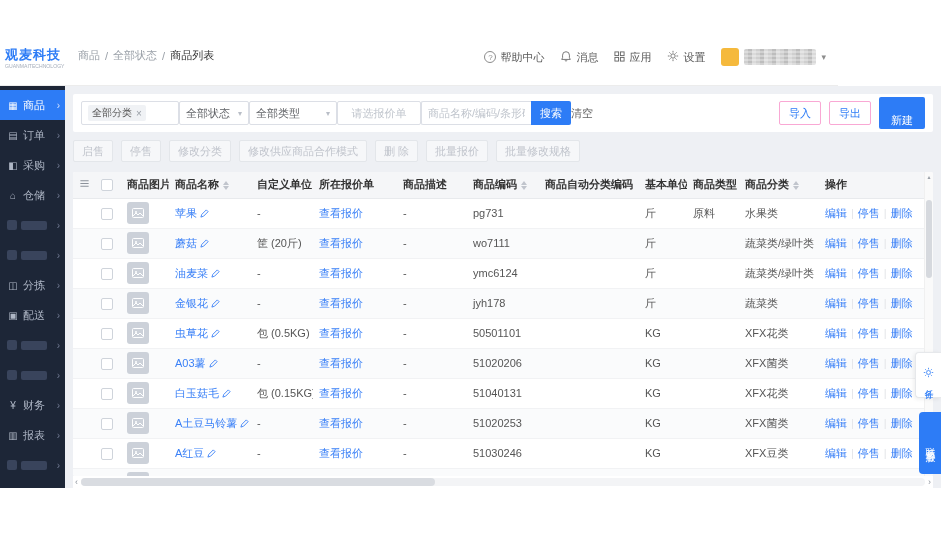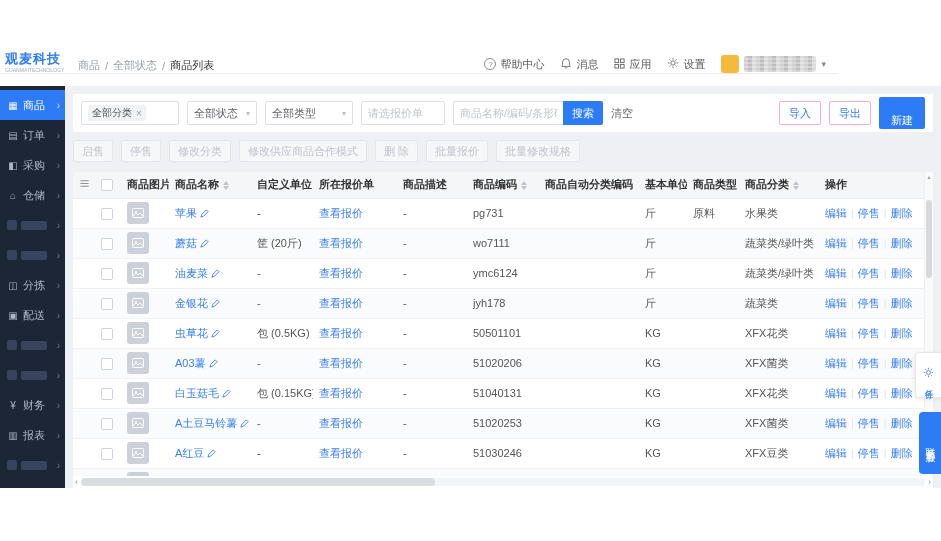--- a/index.html
+++ b/index.html
@@ -1,21 +1,21 @@
 <!DOCTYPE html>
 <html><head>
 <meta charset="utf-8">
 <style>
   *{box-sizing:border-box;margin:0;padding:0}
   html,body{width:941px;height:541px;background:#fff}
   body{font-family:"Liberation Sans","DejaVu Sans",sans-serif;font-size:12px;color:#333;position:relative;overflow:hidden}
   .page{position:relative;width:941px;height:541px;background:#fff;overflow:hidden}
 
   
-  .topbar{position:absolute;left:0;top:36px;width:838px;height:38px;background:#fff;border-bottom:1px solid #ececec;display:flex;align-items:flex-end;z-index:5}
+  .topbar{position:absolute;left:0;top:48px;width:838px;height:38px;background:#fff;border-bottom:1px solid #ececec;display:flex;align-items:flex-start;z-index:5}
   .logo{width:66px;padding-left:5px;line-height:1}
   .logo-name{color:#2d7cf6;font-weight:bold;font-size:13px;letter-spacing:1px}
   .logo-sub{color:#a5adba;font-size:6px;transform:scaleX(.85);transform-origin:left;margin-top:2px;white-space:nowrap}
   .breadcrumb{margin-left:12px;font-size:11px;color:#9aa0a8;display:flex;gap:5px;align-items:center}
   .breadcrumb .cur{color:#333}
   .tb-right{margin-left:auto;display:flex;align-items:center;gap:16px;padding-right:12px;font-size:11px;color:#595959}
   .tb-item{display:flex;align-items:center;gap:4px;cursor:pointer}
   .q-icon{display:inline-flex;align-items:center;justify-content:center;width:12px;height:12px;border:1px solid #8c8c8c;border-radius:50%;font-size:8px;color:#8c8c8c}
   .avatar-wrap{display:flex;align-items:center;gap:5px}
   .avatar-sq{width:18px;height:18px;background:#f5b93c;border-radius:3px;display:inline-block}
@@ -31,21 +31,21 @@
   .s-icon{width:12px;font-size:10px;text-align:center;flex:none}
   .s-label{white-space:nowrap}
   .chev{margin-left:auto;font-size:10px;color:#6f7890}
   .side-item.active .chev{color:#cfe0ff}
   .redact-ic{width:10px;height:10px;background:#39445c;border-radius:2px}
   .redact-bar{width:26px;height:9px;background:#39445c;border-radius:2px}
 
   
   .main{position:absolute;left:65px;top:86px;width:876px;height:402px;background:#eef0f4;padding:8px 8px 0 8px;overflow:hidden}
 
-  .filter-panel{background:#fff;height:38px;display:flex;align-items:center;gap:8px;padding:0 8px;border-radius:2px}
+  .filter-panel{background:#fff;height:38px;display:flex;align-items:center;padding:0 8px;border-radius:2px}
   .ctl{height:24px;border:1px solid #dcdfe6;border-radius:2px;background:#fff;display:flex;align-items:center;font-size:11px;color:#606266;padding:0 6px}
   .tagbox{width:98px}
   .chip{display:flex;align-items:center;gap:4px;background:#f0f2f5;border-radius:2px;padding:1px 4px;font-size:10px;color:#555}
   .chip-x{color:#9aa0a8;cursor:pointer;font-size:10px}
   .sel{justify-content:space-between;cursor:pointer}
   .dcaret{color:#b9bec7;font-size:8px;margin-left:4px}
   .inp{outline:none}
   .inp::placeholder{color:#bfc4cc}
   .search-group{display:flex;align-items:center}
   .btn{height:24px;border:none;border-radius:2px;font-size:11px;cursor:pointer;padding:0 9px}
@@ -221,21 +221,21 @@
         </span>
       </div>
       <div class="ctl sel" style="width:70px">
         <span>全部状态</span>
         <span class="dcaret">▾</span>
       </div>
       <div class="ctl sel" style="width:88px">
         <span>全部类型</span>
         <span class="dcaret">▾</span>
       </div>
-      <input class="ctl inp" style="width: 84px;" placeholder="请选报价单">
+      <input class="ctl inp" style="width: 84px; text-align: center;" placeholder="请选报价单">
       <div class="search-group">
         <input class="ctl inp" style="width: 110px;" placeholder="商品名称/编码/条形码搜索">
         <button class="btn solid">搜索</button>
       </div>
       <a class="clear">清空</a>
       <div class="right-btns">
         <button class="btn outline">导入</button>
         <button class="btn outline">导出</button>
         <button class="btn solid wide">新建</button>
       </div>

